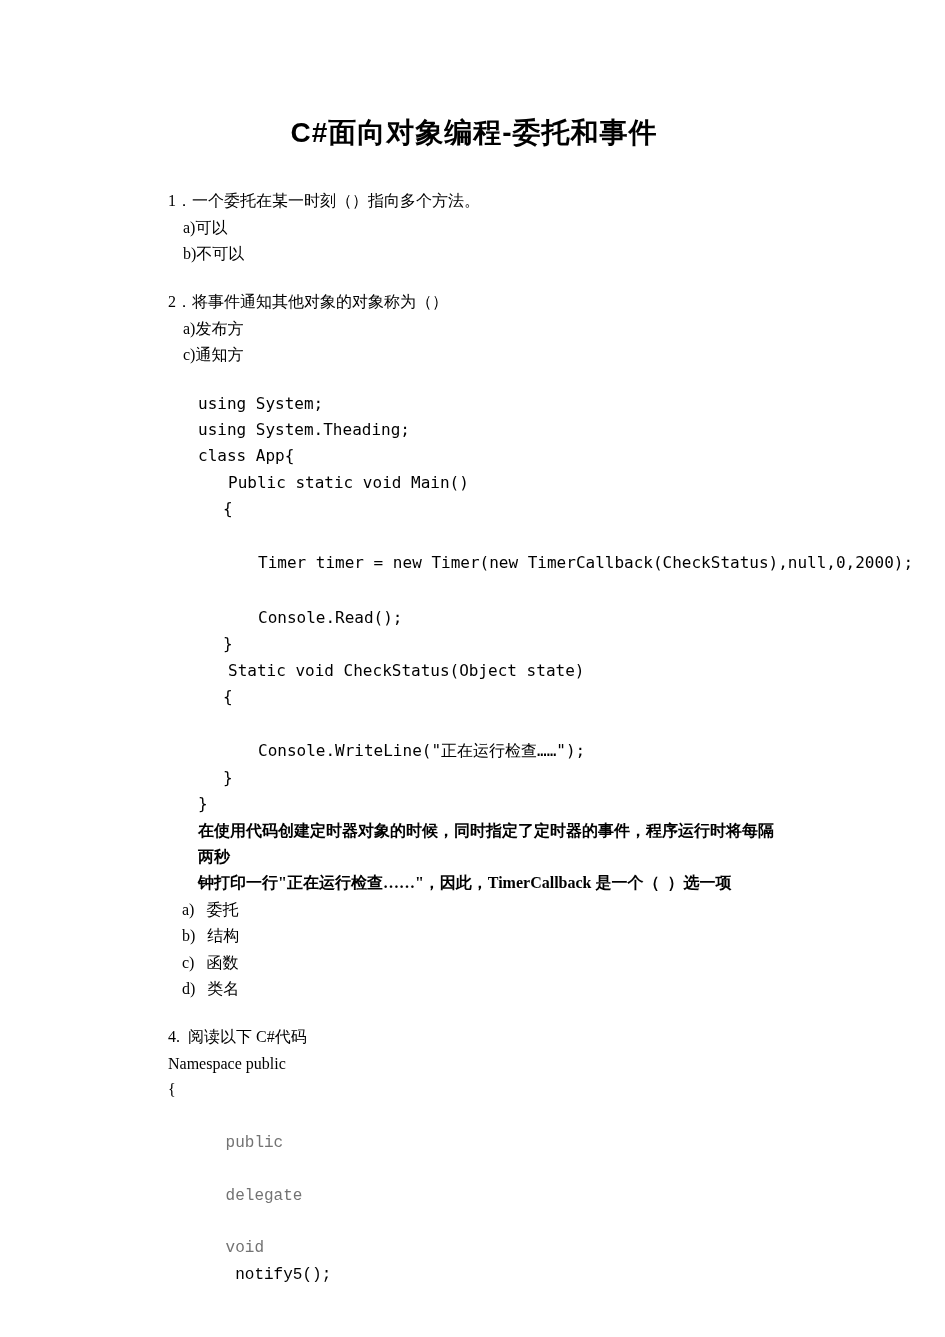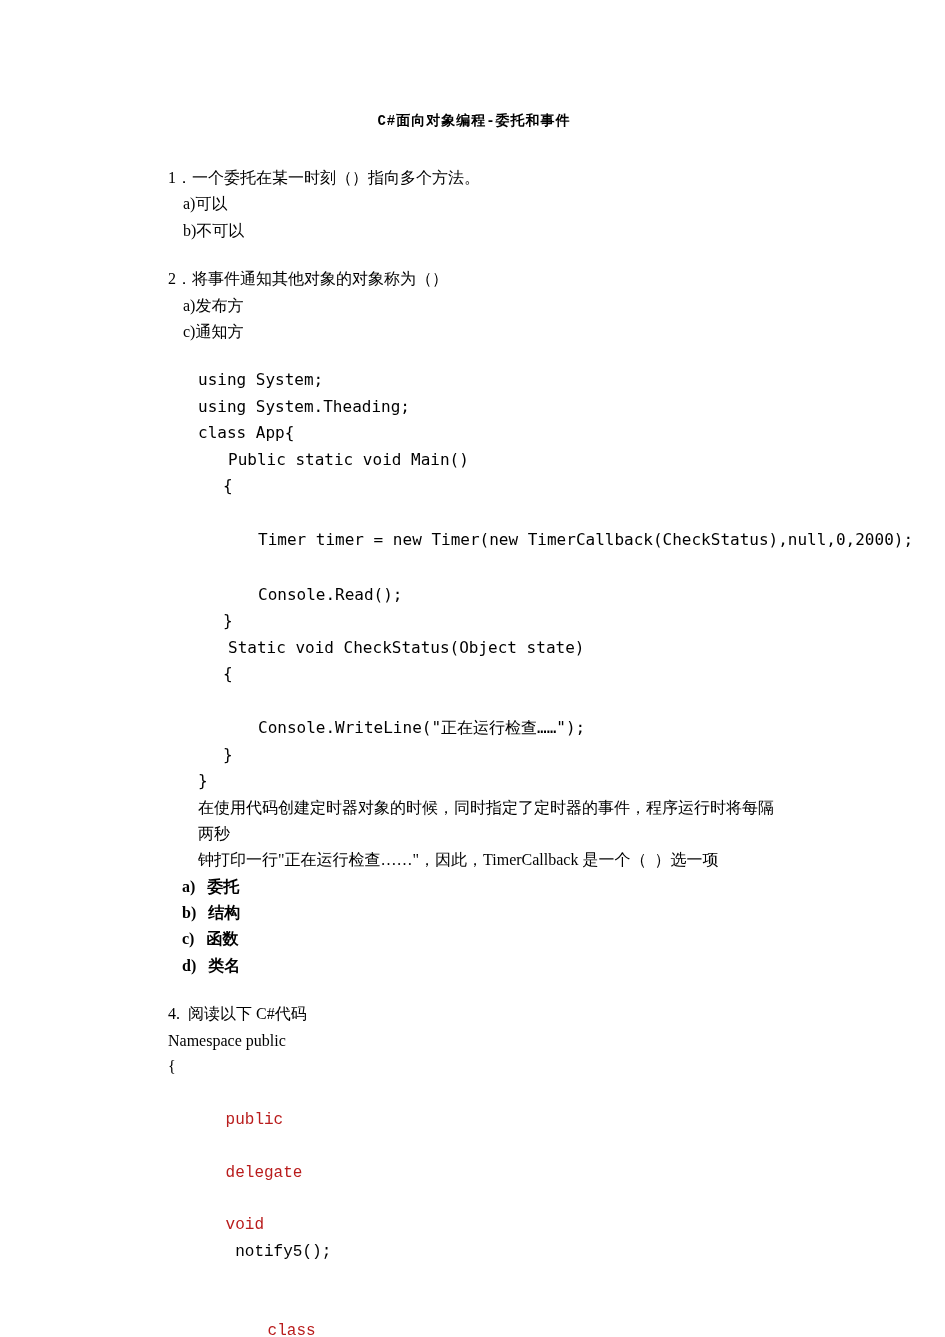--- a/index.html
+++ b/index.html
@@ -13,52 +13,51 @@
   }
   .page {
     width: 945px;
     min-height: 1337px;
     box-sizing: border-box;
     padding: 110px 165px 60px 168px;
     background: #fff;
   }
   .title {
     text-align: center;
-    font-family: Liberation Mono, monospace;
+    font-family: Liberation Sans, sans-serif;
     font-weight: bold;
-    font-size: 14px;
+    font-size: 28px;
     letter-spacing: 1px;
     margin-bottom: 32px;
   }
   .q-block {
     margin-bottom: 22px;
   }
   .q-stem {
     white-space: pre-wrap;
   }
   .opt {
     padding-left: 15px;
     white-space: pre-wrap;
   }
   .opt-wide {
     padding-left: 14px;
     white-space: pre-wrap;
-    font-weight: bold;
   }
   .code {
     padding-left: 30px;
     white-space: pre;
     font-family: "SimSun", "宋体", monospace;
   }
   .code-l1 { padding-left: 30px; }
   .code-l2 { padding-left: 60px; }
   .code-l3 { padding-left: 90px; margin-top: 28px; }
-  .kw { color: #b91c1c; }
+  .kw { color: #737373; }
   .plain { white-space: pre-wrap; }
-  .body-indent { padding-left: 30px; }
+  .body-indent { padding-left: 30px; font-weight: bold; }
 </style>
 </head>
 <body>
 
 <div class="page">
 
   <div class="title">C#面向对象编程-委托和事件</div>
 
   <div class="q-block">
     <div class="q-stem">1．一个委托在某一时刻（）指向多个方法。</div>

